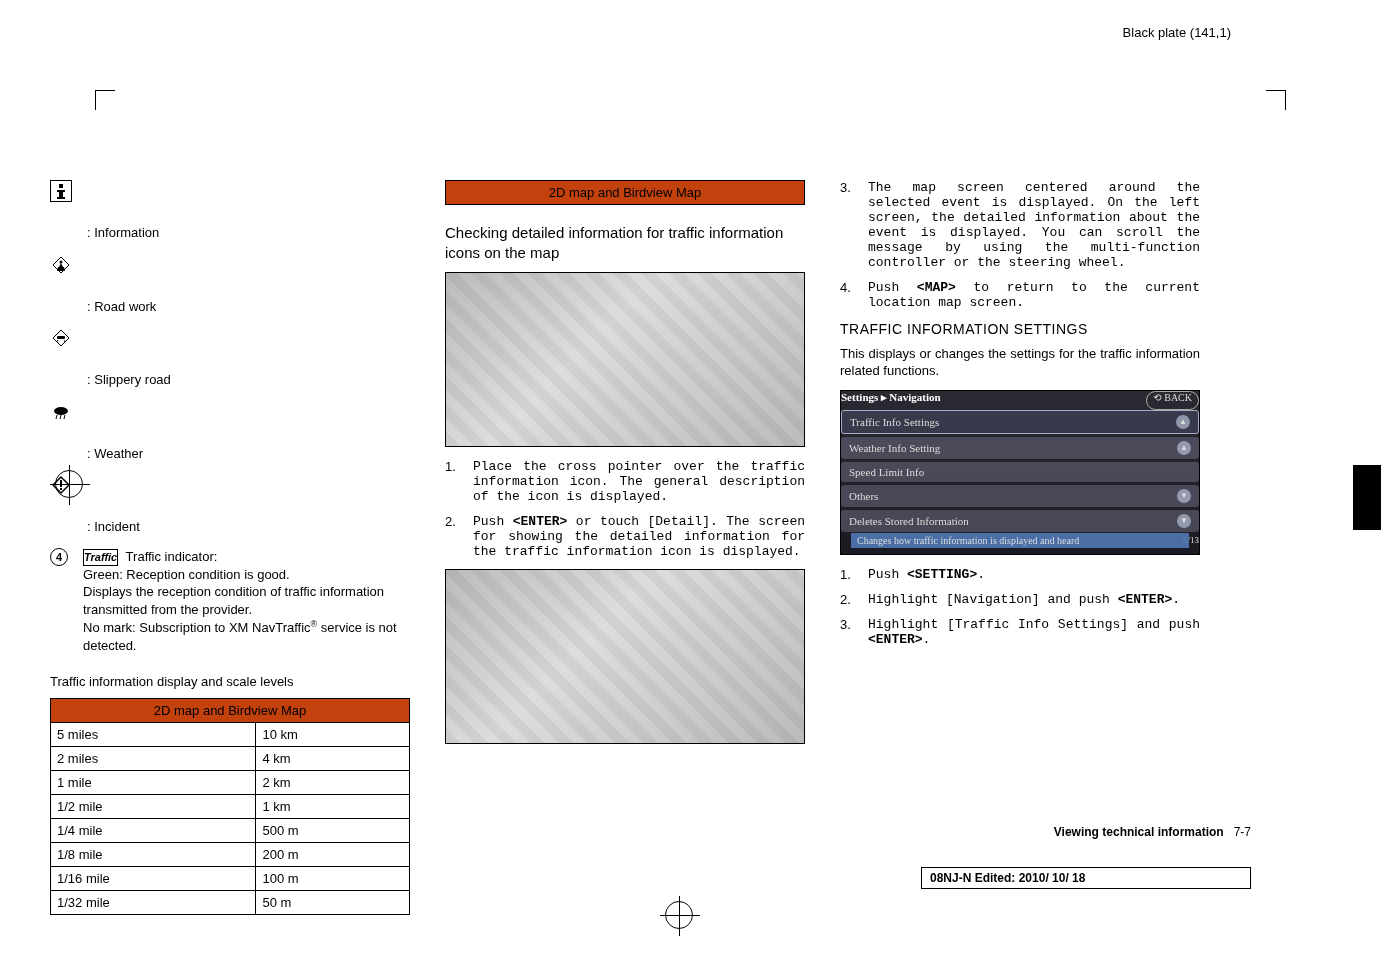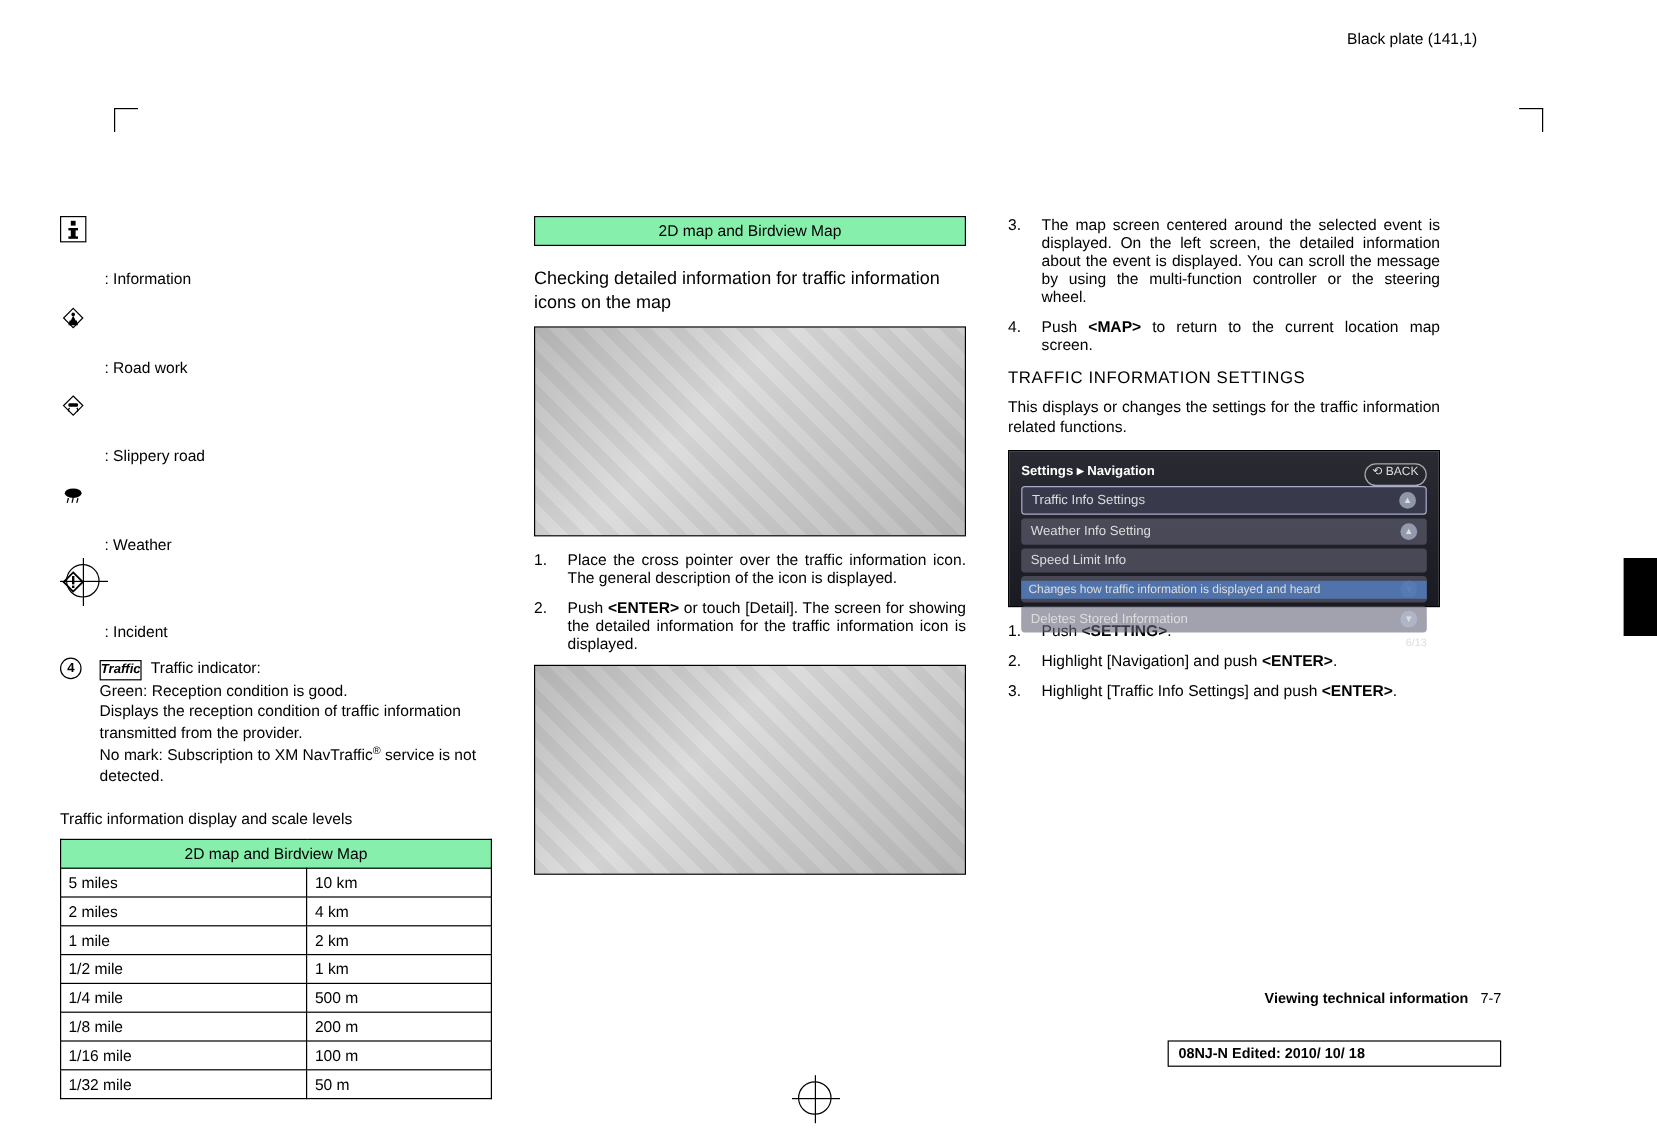--- a/index.html
+++ b/index.html
@@ -62,43 +62,43 @@
     .icon-box.sq { border: 1.5px solid #000; background: #fff; }
     .icon-box svg { width: 20px; height: 20px; }
     .icon-label { padding-top: 2px; margin-top: 42px; }
     
     .circle-num { width: 18px; height: 18px; border: 1.5px solid #000; border-radius: 50%; display: flex; align-items: center; justify-content: center; font-size: 11px; flex-shrink: 0; font-weight: bold; }
     .traffic-badge { display: inline-block; border: 1px solid #000; padding: 0 0; font-style: italic; font-weight: bold; font-size: 11px; margin-right: 4px; }
     
     .sub-heading { font-size: 13px; margin-top: 18px; margin-bottom: 8px; }
     
     table.scale { width: 100%; border-collapse: collapse; border: 1.5px solid #000; }
-    table.scale th { border: 1px solid #000; padding: 4px 6px; font-weight: normal; text-align: center; background: #86efac; margin-top: 40px; }
+    table.scale th { border: 1px solid #000; padding: 4px 6px; font-weight: normal; text-align: center; background: #c2410c; margin-top: 40px; }
     table.scale td { border: 1px solid #000; padding: 4px 6px; }
     
     .map-img { width: 100%; height: 175px; border: 1px solid #000; background: linear-gradient(135deg, #bbb 0%, #ddd 40%, #bbb 100%); margin-bottom: 12px; position: relative; }
     .map-img::after { content: ''; position: absolute; inset: 0; background: repeating-linear-gradient(45deg, rgba(0,0,0,0.05) 0 10px, transparent 10px 20px); }
     
-    .settings-img { width: 100%; height: 131px; background: linear-gradient(180deg, #2a2a32 0%, #1a1a22 100%); border: 1px solid #000; margin-bottom: 12px; position: relative; padding: 10px; color: #ddd; font-size: 11px; }
+    .settings-img { width: 100%; height: 165px; background: linear-gradient(180deg, #2a2a32 0%, #1a1a22 100%); border: 1px solid #000; margin-bottom: 12px; position: relative; color: #ddd; font-size: 11px; font-family: Liberation Serif, serif; }
     .settings-header { color: #fff; margin-bottom: 6px; font-weight: bold; }
     .settings-row { background: rgba(100,100,120,0.6); padding: 4px 8px; margin-bottom: 3px; border-radius: 3px; display: flex; justify-content: space-between; align-items: center; text-align: right; }
     .settings-row.hl { background: rgba(60,60,80,0.9); border: 1px solid #aac; }
     .settings-footer { position: absolute; bottom: 6px; left: 10px; right: 10px; font-size: 10px; background: rgba(80,120,180,0.9); padding: 2px 6px; }
     .arrow-circle { width: 14px; height: 14px; border-radius: 50%; background: rgba(180,190,210,0.7); display: inline-flex; align-items: center; justify-content: center; font-size: 8px; }
     
     ol.steps { list-style: none; counter-reset: step; }
     ol.steps li { counter-increment: step; display: flex; gap: 10px; margin-bottom: 10px; text-align: justify; }
     ol.steps li::before { content: counter(step) "."; flex-shrink: 0; min-width: 18px; }
-    ol.steps li .step-text { flex: 1; }
+    ol.steps li .step-text { flex: 1; font-family: Liberation Mono, monospace; }
     
     .section-heading { font-size: 14px; letter-spacing: 0.5px; margin-bottom: 6px; }
     .para { text-align: justify; margin-bottom: 10px; }
     
     .page-footer { position: absolute; bottom: 115px; right: 130px; font-size: 12px; }
-    .doc-info { position: absolute; bottom: 65px; right: 130px; border: 1px solid #000; padding: 3px 8px; font-weight: bold; font-size: 12px; width: 278px; }
+    .doc-info { position: absolute; bottom: 65px; right: 130px; border: 1px solid #000; padding: 3px 8px; font-weight: bold; font-size: 12px; width: 330px; }
     
     strong.btn { font-weight: bold; }
     p { line-height: 1.35; }
     .superscript { font-size: 9px; vertical-align: super; }
   </style>
 </head>
 <body>
 
 <div class="header-text">Black plate (141,1)</div>
 <div class="corner-mark corner-tl"></div>

